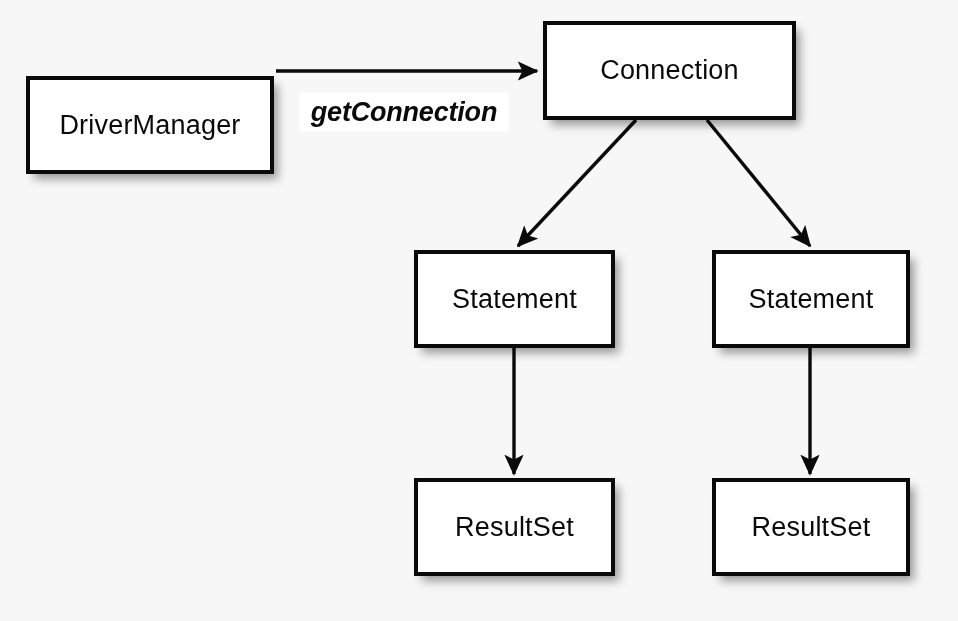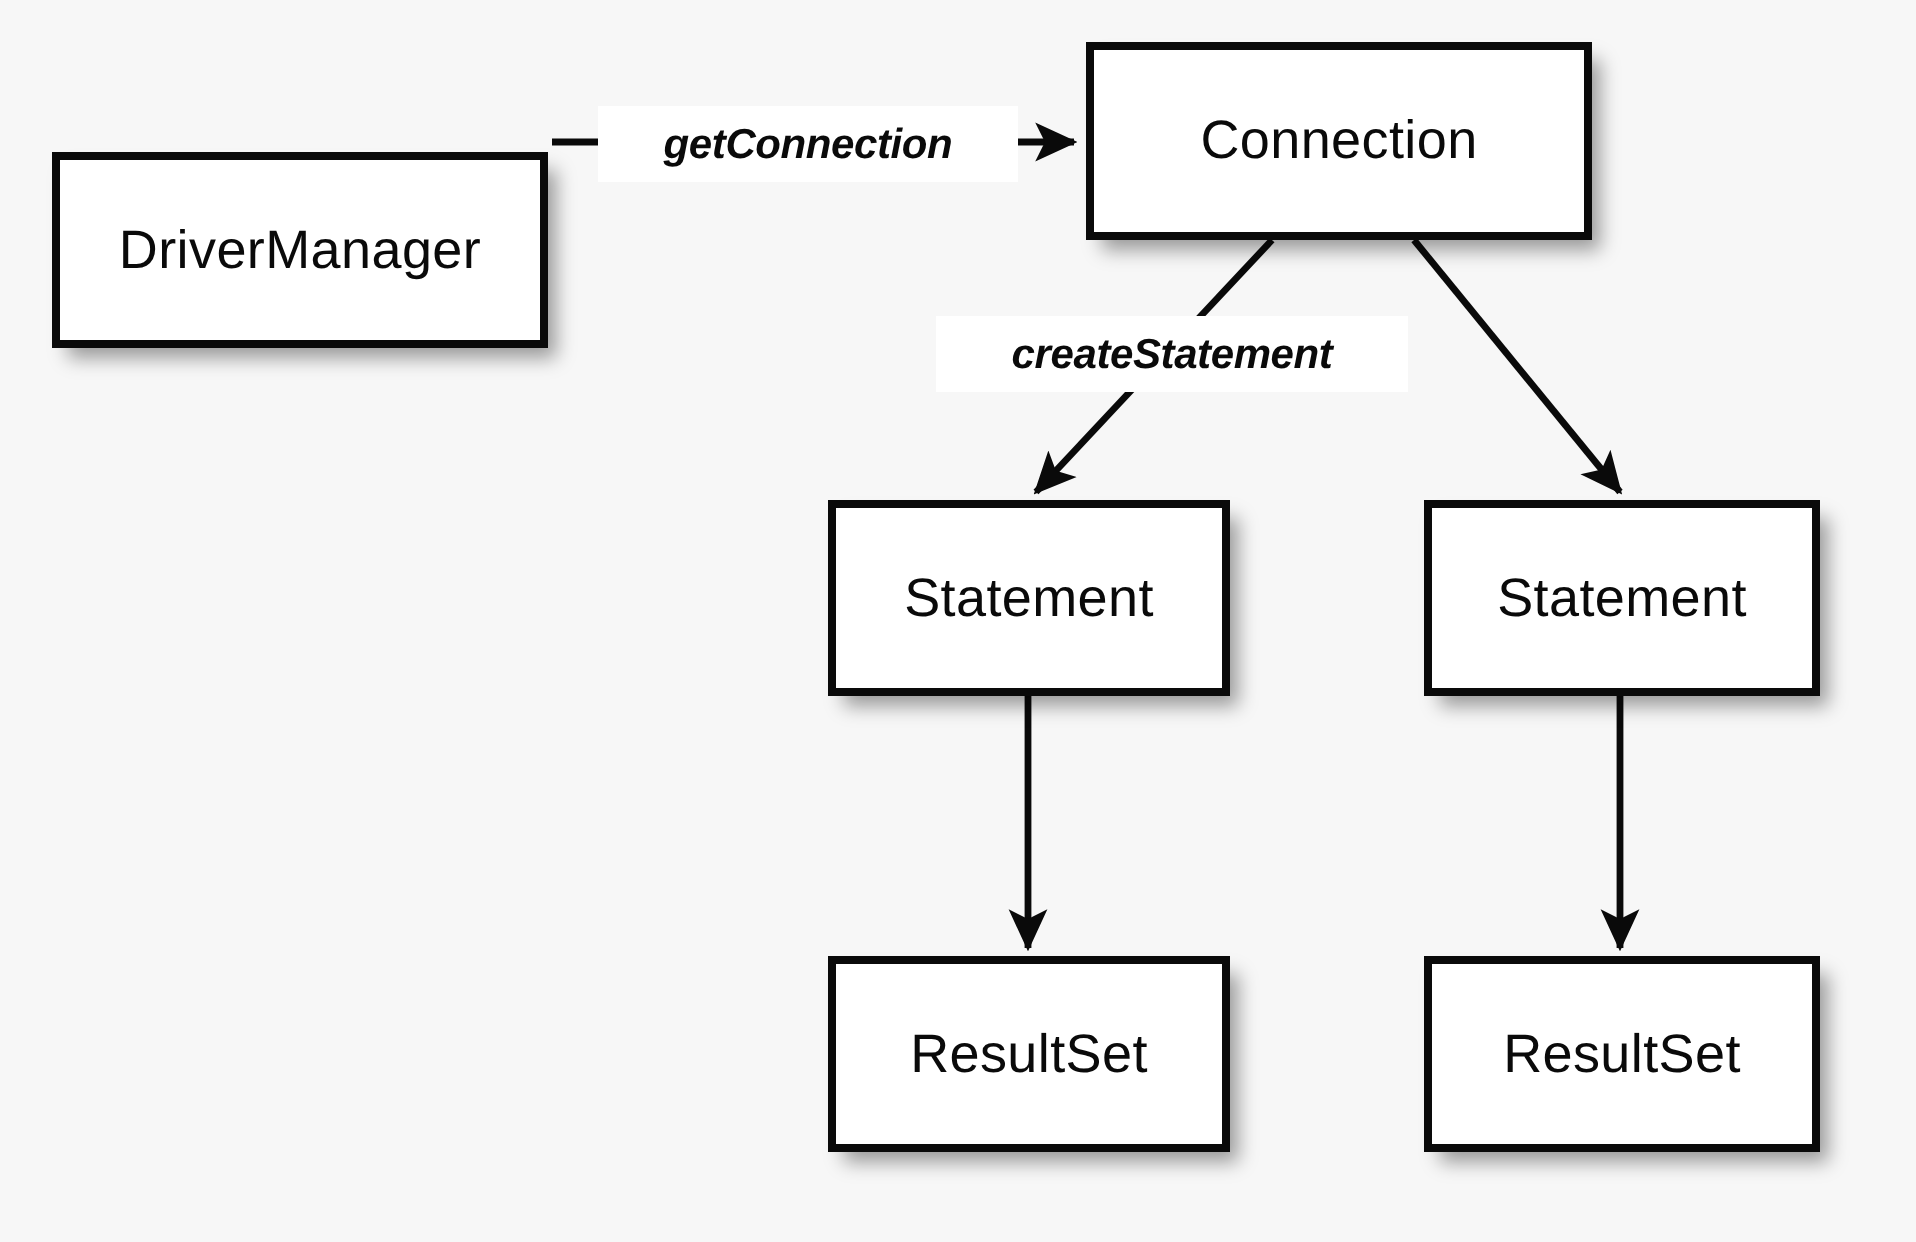--- a/index.html
+++ b/index.html
@@ -44,31 +44,32 @@
     font-weight: 400;
     color: #0a0a0a;
     letter-spacing: 0.2px;
     line-height: 1;
     white-space: nowrap;
   }
   .edge-label {
     position: absolute;
     background: #ffffff;
     font-family: "Liberation Sans", sans-serif;
-    font-size: 21px;
+    font-size: 27px;
     font-style: italic;
     font-weight: 700;
     color: #0a0a0a;
     letter-spacing: -0.2px;
     line-height: 1;
     white-space: nowrap;
     display: flex;
     align-items: center;
     justify-content: center;
     z-index: 4;
+    margin-top: 40px;
   }
   
   #node-drivermanager { left: 26px;  top: 32px;  width: 248px; height: 98px; margin-top: 44px; }
   #node-connection    { left: 543px; top: 21px;  width: 253px; height: 99px; }
   #node-statement-1   { left: 414px; top: 250px; width: 201px; height: 98px; }
   #node-statement-2   { left: 712px; top: 250px; width: 198px; height: 98px; }
   #node-resultset-1   { left: 414px; top: 478px; width: 201px; height: 98px; }
   #node-resultset-2   { left: 712px; top: 478px; width: 198px; height: 98px; }
   
   #label-getconnection   { left: 299px; top: 53px;  width: 210px; height: 38px; }
@@ -120,16 +121,15 @@
   <div class="node" id="node-resultset-1">
     <span class="node-label">ResultSet</span>
   </div>
 
   <div class="node" id="node-resultset-2">
     <span class="node-label">ResultSet</span>
   </div>
 
   <div class="edge-label" id="label-getconnection">getConnection</div>
 
-  <div class="edge-label" id="label-createstatement">createStatement</div>
 
 
 </div>
 
 </body></html>

